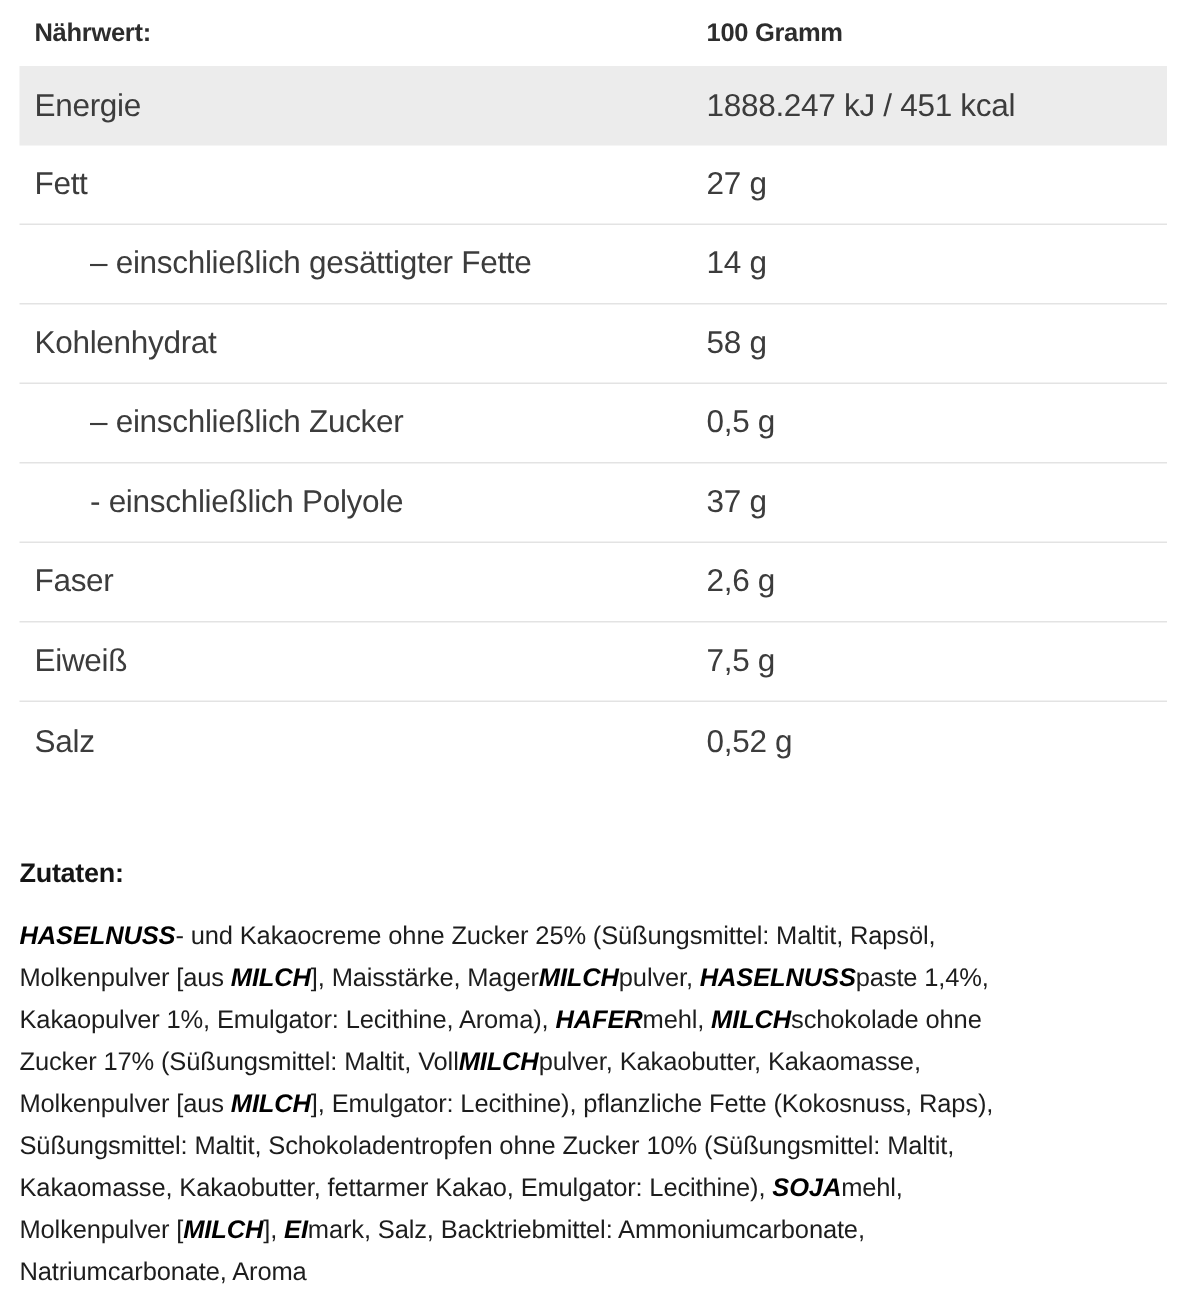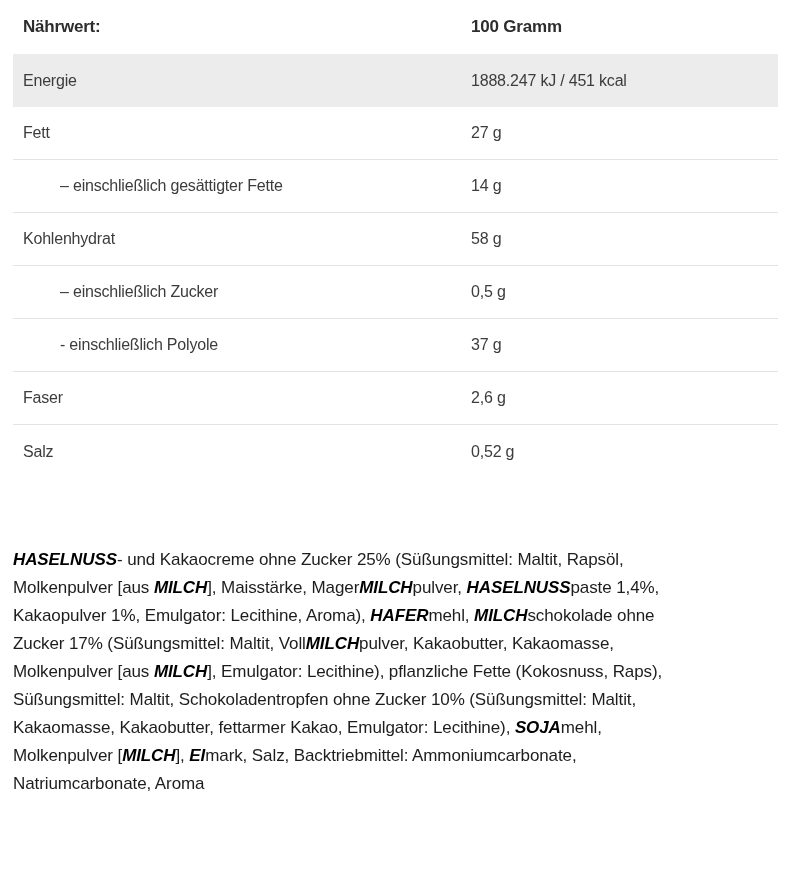--- a/index.html
+++ b/index.html
@@ -17,31 +17,31 @@
     --head-text: #2d2d2d;
     --ing-text: #1d1d1d;
   }
   .page { width: 800px; height: 872px; padding-top: 0; }
 
   
   .nutrition { margin: 0 22px 0 13px; width: 765px; }
   .n-head {
     position: relative;
     display: flex; align-items: center;
-    height: 54px;
+    height: 44px;
     font-size: 17px; font-weight: 700;
     color: var(--head-text);
     letter-spacing: -0.2px;
   }
   .n-head .lbl { padding-left: 10px; }
   .n-row {
     position: relative;
     display: flex; align-items: center;
     height: 53px;
-    font-size: 16px;
+    font-size: 21px;
     color: var(--table-text);
     letter-spacing: -0.2px;
     border-bottom: 1px solid var(--row-border);
   }
   .n-row .lbl { padding-left: 10px; }
   .n-row.indent .lbl { padding-left: 47px; }
   .n-row.highlight { background: var(--hl-bg); border-bottom: none; }
   .n-row:last-child { border-bottom: none; text-align: center; }
   .val { position: absolute; left: 458px; top: 50%; transform: translateY(-50%); white-space: nowrap; }
 
@@ -90,27 +90,32 @@
         </div>
         <div class="n-row indent">
           <span class="lbl">- einschließlich Polyole</span>
           <span class="val">37 g</span>
         </div>
         <div class="n-row">
           <span class="lbl">Faser</span>
           <span class="val">2,6 g</span>
         </div>
         <div class="n-row">
+          <span class="lbl">Eiweiß</span>
+          <span class="val">7,5 g</span>
+        </div>
+        <div class="n-row">
           <span class="lbl">Salz</span>
           <span class="val">0,52 g</span>
         </div>
       </div>
   </section>
 
   <section class="ingredients">
+    <h3 class="ing-heading">Zutaten:</h3>
     <div id="ing-lines" class="ing-lines">
         <div class="ing-line"><b>HASELNUSS</b><span>- und Kakaocreme ohne Zucker 25% (Süßungsmittel: Maltit, Rapsöl,</span></div>
         <div class="ing-line"><span>Molkenpulver [aus </span><b>MILCH</b><span>], Maisstärke, Mager</span><b>MILCH</b><span>pulver, </span><b>HASELNUSS</b><span>paste 1,4%,</span></div>
         <div class="ing-line"><span>Kakaopulver 1%, Emulgator: Lecithine, Aroma), </span><b>HAFER</b><span>mehl, </span><b>MILCH</b><span>schokolade ohne</span></div>
         <div class="ing-line"><span>Zucker 17% (Süßungsmittel: Maltit, Voll</span><b>MILCH</b><span>pulver, Kakaobutter, Kakaomasse,</span></div>
         <div class="ing-line"><span>Molkenpulver [aus </span><b>MILCH</b><span>], Emulgator: Lecithine), pflanzliche Fette (Kokosnuss, Raps),</span></div>
         <div class="ing-line"><span>Süßungsmittel: Maltit, Schokoladentropfen ohne Zucker 10% (Süßungsmittel: Maltit,</span></div>
         <div class="ing-line"><span>Kakaomasse, Kakaobutter, fettarmer Kakao, Emulgator: Lecithine), </span><b>SOJA</b><span>mehl,</span></div>
         <div class="ing-line"><span>Molkenpulver [</span><b>MILCH</b><span>], </span><b>EI</b><span>mark, Salz, Backtriebmittel: Ammoniumcarbonate,</span></div>
         <div class="ing-line"><span>Natriumcarbonate, Aroma</span></div>

